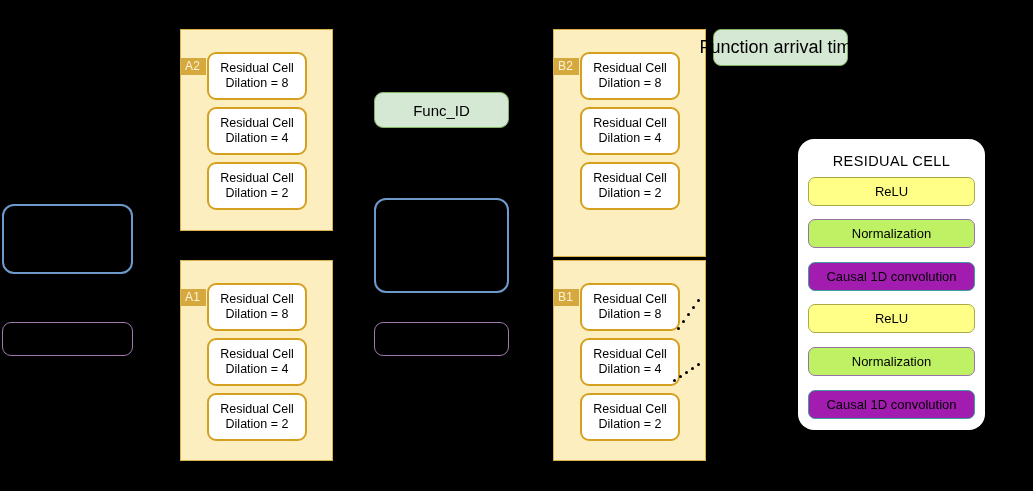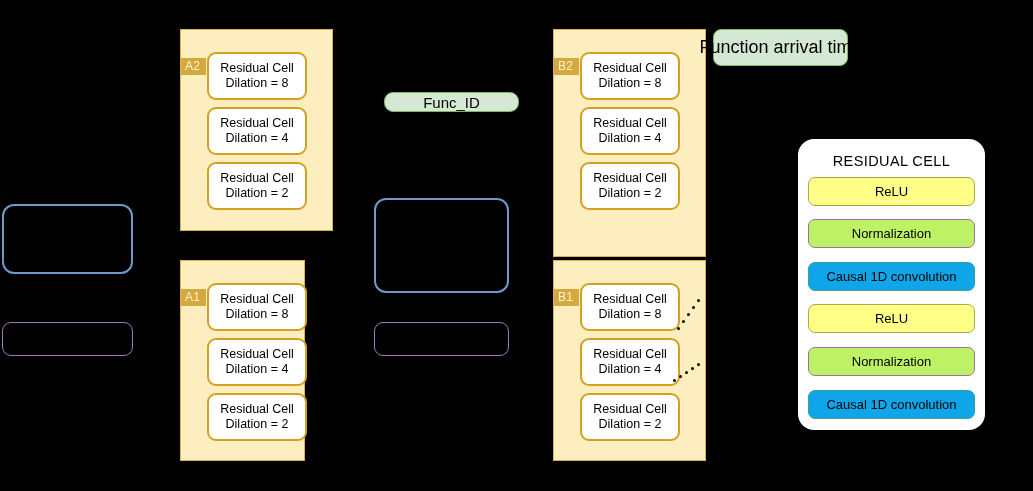--- a/index.html
+++ b/index.html
@@ -131,21 +131,21 @@
     align-items: center;
     justify-content: center;
     border-radius: 7px;
     font-size: 13px;
     color: #000000;
     box-sizing: border-box;
     white-space: nowrap;
   }
   .layer-relu   { background: #ffff88; border: 1.5px solid #a9a945; }
   .layer-norm   { background: #bef264; border: 1.5px solid #9673a6; }
-  .layer-conv   { background: #0ea5e9; border: 1.5px solid #3f9e9e; }
+  .layer-conv   { background: #a21caf; border: 1.5px solid #3f9e9e; }
 </style>
 </head>
 <body>
 
 <div class="canvas">
 
   <div class="outline-box outline-blue" style="left:2px; top:204px; width:131px; height:70px;"></div>
 
   <div class="outline-box outline-purple" style="left:2px; top:322px; width:131px; height:34px;"></div>
 
@@ -159,38 +159,38 @@
     <div class="res-chip" style="left:26px; top:77px; width:100px; height:48px;">
       <span>Residual Cell</span>
       <span>Dilation = 4</span>
     </div>
     <div class="res-chip" style="left:26px; top:132px; width:100px; height:48px;">
       <span>Residual Cell</span>
       <span>Dilation = 2</span>
     </div>
   </div>
 
-  <div class="node group-box" style="left:180px; top:260px; width:125px; height:201px;">
+  <div class="node group-box" style="left:180px; top:260px; width:153px; height:201px;">
     <div class="group-tag">A1</div>
 
     <div class="res-chip" style="left:26px; top:22px; width:100px; height:48px;">
       <span>Residual Cell</span>
       <span>Dilation = 8</span>
     </div>
     <div class="res-chip" style="left:26px; top:77px; width:100px; height:48px;">
       <span>Residual Cell</span>
       <span>Dilation = 4</span>
     </div>
     <div class="res-chip" style="left:26px; top:132px; width:100px; height:48px;">
       <span>Residual Cell</span>
       <span>Dilation = 2</span>
     </div>
   </div>
 
-  <div class="green-box" style="left:384px; top:92px; width:135px; height:20px;">Func_ID</div>
+  <div class="green-box" style="left:374px; top:92px; width:135px; height:36px;">Func_ID</div>
 
   <div class="outline-box outline-blue" style="left:374px; top:198px; width:135px; height:95px;"></div>
 
   <div class="outline-box outline-purple" style="left:374px; top:322px; width:135px; height:34px;"></div>
 
   <div class="node group-box" style="left:553px; top:29px; width:153px; height:228px;">
     <div class="group-tag">B2</div>
 
     <div class="res-chip" style="left:26px; top:22px; width:100px; height:48px;">
       <span>Residual Cell</span>

